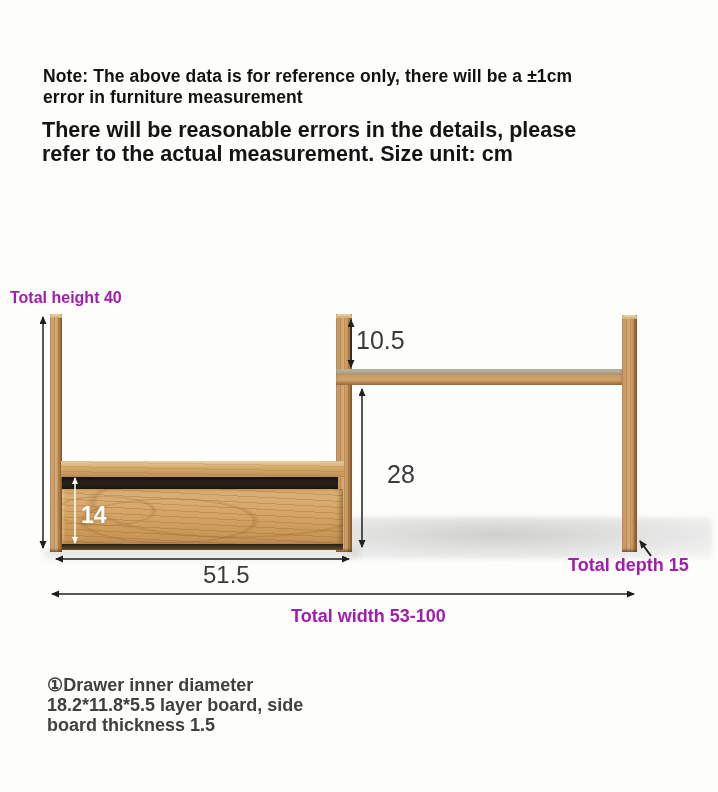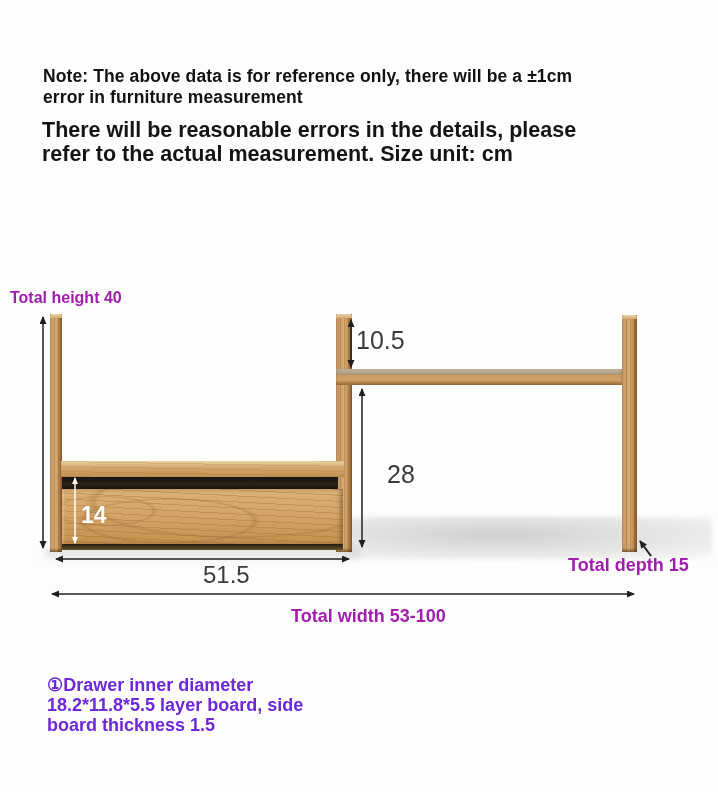--- a/index.html
+++ b/index.html
@@ -15,21 +15,21 @@
     left:43px; top:66px; width:560px;
     font-size:17.5px; font-weight:bold; line-height:20.5px; color:#121212;
     letter-spacing:0.1px;
   }
   .note-large{
     left:42px; top:119px; width:560px;
     font-size:21.5px; font-weight:bold; line-height:23.5px; color:#141414;
   }
   .footnote{
     left:47px; top:675px; width:360px;
-    font-size:18px; font-weight:bold; line-height:20px; color:#6d28d9;
+    font-size:18px; font-weight:bold; line-height:20px; color:#404040;
   }
 
   .dim-label-bold{ font-weight:bold; color:#a21caf; font-size:16px; white-space:nowrap;}
   .dim-number{ color:#3b3b3b; font-weight:400; white-space:nowrap;}
 
   
   .post{
     background:
       repeating-linear-gradient(90deg, rgba(122,82,40,.28) 0 1px, rgba(255,255,255,0) 1px 4px),
       linear-gradient(90deg,#aa7b46 0%,#c9965e 20%,#d8ad75 48%,#c38f55 78%,#9c7040 100%);

